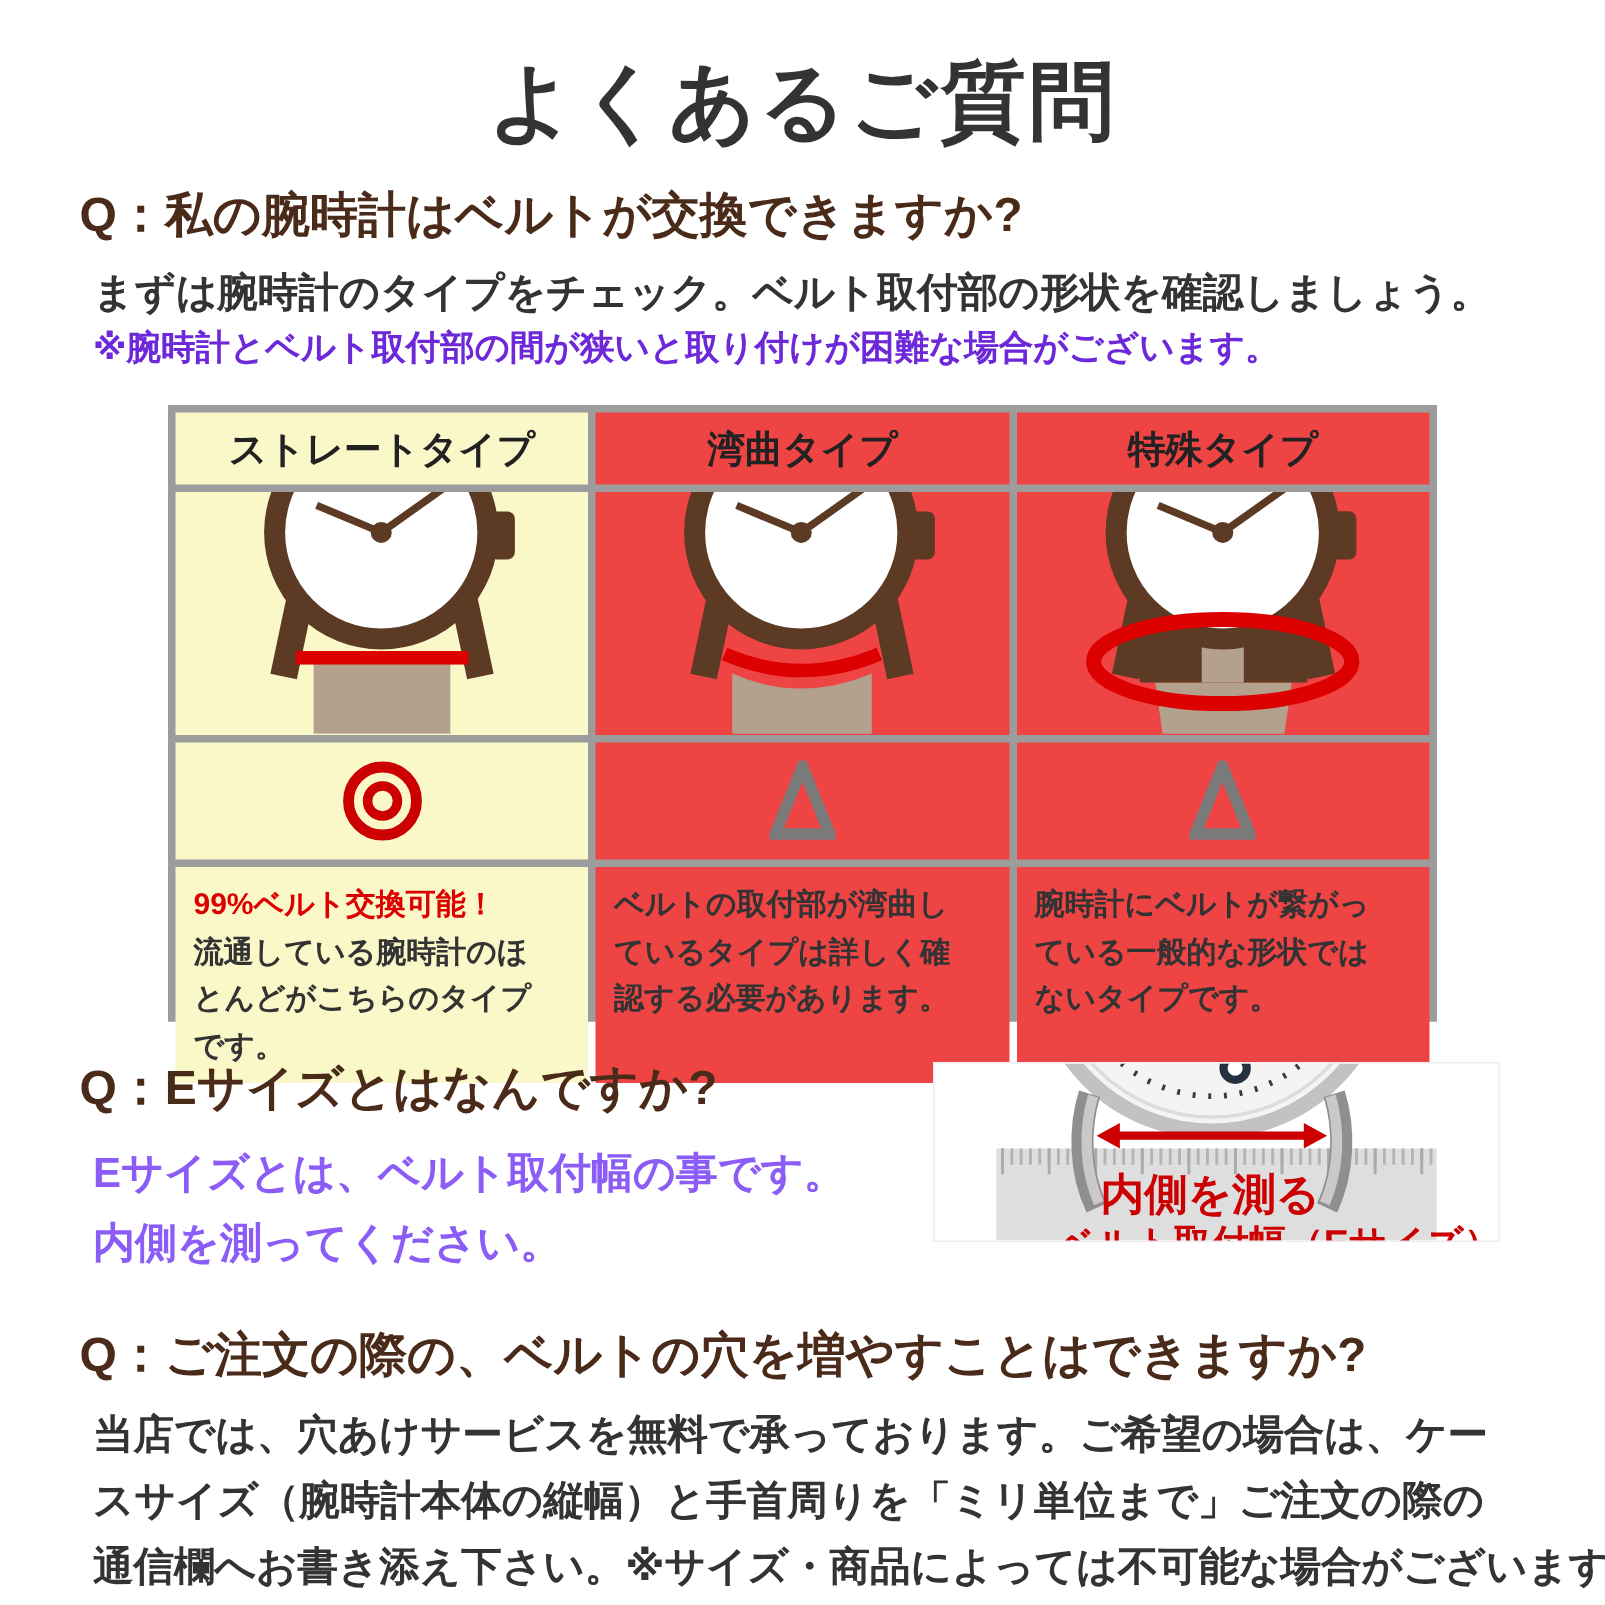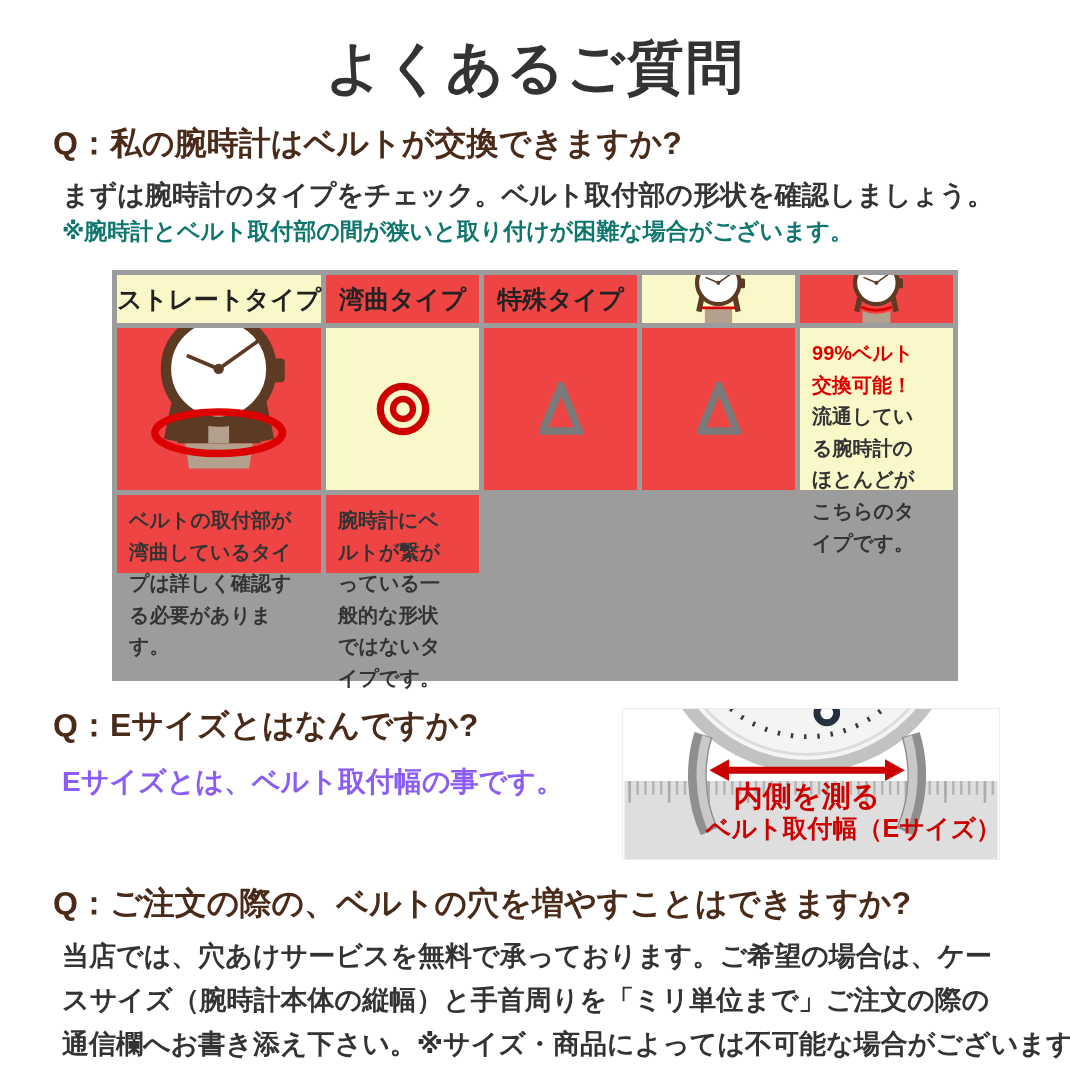--- a/index.html
+++ b/index.html
@@ -9,41 +9,41 @@
 
   .page-title{position:absolute;top:30px;left:0;width:100%;text-align:center;
     font-size:57px;font-weight:bold;color:#333333;letter-spacing:2px;}
 
   .question{position:absolute;left:53px;font-weight:bold;color:#4A2B1A;font-size:32px;white-space:nowrap;}
   .q1h{top:122px;}
   .q2h{top:704px;}
   .q3h{top:882px;}
 
   .p-main{position:absolute;left:62px;top:177px;font-size:27px;color:#333333;font-weight:bold;white-space:nowrap;}
-  .p-note{position:absolute;left:62px;top:216px;font-size:23px;color:#0f766e;font-weight:bold;white-space:nowrap;}
+  .p-note{position:absolute;left:62px;top:216px;font-size:23px;color:#6d28d9;font-weight:bold;white-space:nowrap;}
 
   
   .type-table{position:absolute;left:112px;top:270px;width:846px;height:411px;
-    display:grid;grid-template-columns:repeat(5,1fr);grid-template-rows:48px 162px 78px 1fr;
+    display:grid;grid-template-columns:repeat(3,1fr);grid-template-rows:48px 162px 78px 1fr;
     gap:5px;background:#9C9C9C;border:5px solid #9C9C9C;box-sizing:border-box;}
   .cell{background:#ef4444;}
   .cell.straight{background:#FAF8C8;}
   .header-cell{display:flex;align-items:center;justify-content:center;
     font-size:25px;font-weight:bold;color:#222222;white-space:nowrap;}
   .watch-cell{position:relative;overflow:hidden;}
   .watch-cell svg{display:block;width:100%;height:100%;}
   .symbol-cell{display:flex;align-items:center;justify-content:center;}
   .desc-cell{padding:10px 27px 8px 12px;font-size:20px;line-height:1.58;
     color:#333333;font-weight:bold;box-sizing:border-box;}
   .hl{color:#DC0000;display:block;}
 
   
   .q2-answer{position:absolute;left:62px;top:758px;font-size:28px;color:#8b5cf6;
     line-height:47px;font-weight:bold;white-space:nowrap;}
-  .esize-photo{position:absolute;left:622px;top:708px;width:378px;height:152px;
+  .esize-photo{position:absolute;left:622px;top:708px;width:378px;height:120px;
     background:#ffffff;overflow:hidden;border:1px solid #ececec;box-sizing:border-box;}
   .esize-photo svg{display:block;width:100%;height:100%;}
   .measure-label1{position:absolute;left:0;top:68px;width:368px;text-align:center;
     font-size:29px;font-weight:bold;color:#CC0000;}
   .measure-label2{position:absolute;left:0;top:103px;width:378px;text-align:right;
     font-size:25px;font-weight:bold;color:#CC0000;}
 
   
   .q3-answer{position:absolute;left:62px;top:934px;font-size:27px;color:#333333;
     line-height:44px;font-weight:bold;white-space:nowrap;}
@@ -128,20 +128,21 @@
       <span class="hl">99%ベルト交換可能！</span>
       <span>流通している腕時計のほとんどがこちらのタイプです。</span>
     </div>
     <div class="cell desc-cell">ベルトの取付部が湾曲しているタイプは詳しく確認する必要があります。</div>
     <div class="cell desc-cell">腕時計にベルトが繋がっている一般的な形状ではないタイプです。</div>
   </div>
 
   <div class="question q2h">Q：Eサイズとはなんですか?</div>
   <div class="q2-answer">
     <div>Eサイズとは、ベルト取付幅の事です。</div>
+    <div>内側を測ってください。</div>
   </div>
 
   <div class="esize-photo">
     <svg viewBox="0 0 378 152">
       <rect x="0" y="73" width="378" height="79" fill="#DEDEDE"></rect>
       <line x1="4" y1="80" x2="378" y2="80" stroke="#B4B4B4" stroke-width="14" stroke-dasharray="2.5,5.5"></line>
       <line x1="4" y1="84" x2="378" y2="84" stroke="#ABABAB" stroke-width="22" stroke-dasharray="2.5,37.5"></line>
       <circle cx="185" cy="-92" r="150" fill="#F4F4F2" stroke="#C2C2C2" stroke-width="13"></circle>
       <circle cx="185" cy="-92" r="138" fill="none" stroke="#DCDCDC" stroke-width="3"></circle>
       <circle cx="185" cy="-92" r="120" fill="none" stroke="#3A3A3A" stroke-width="5" stroke-dasharray="2.5,11"></circle>

